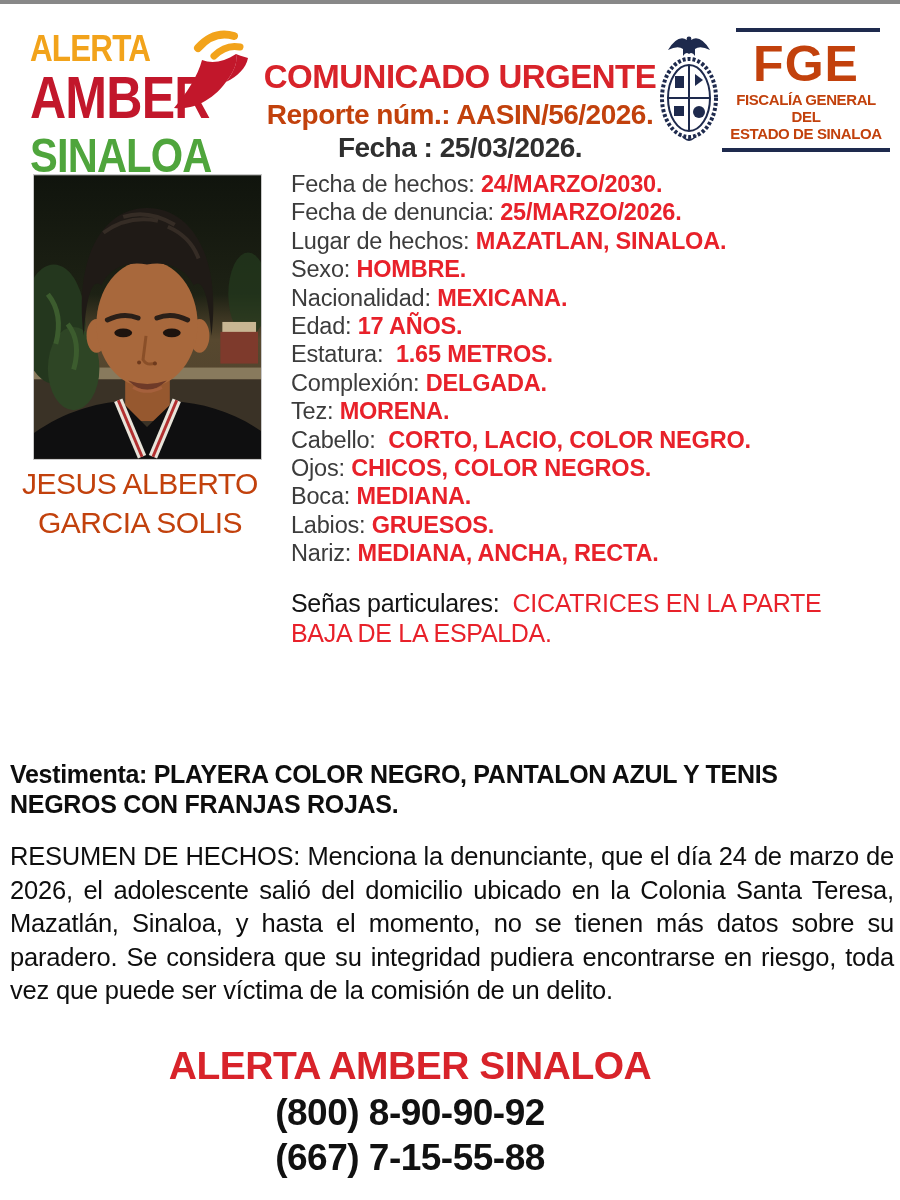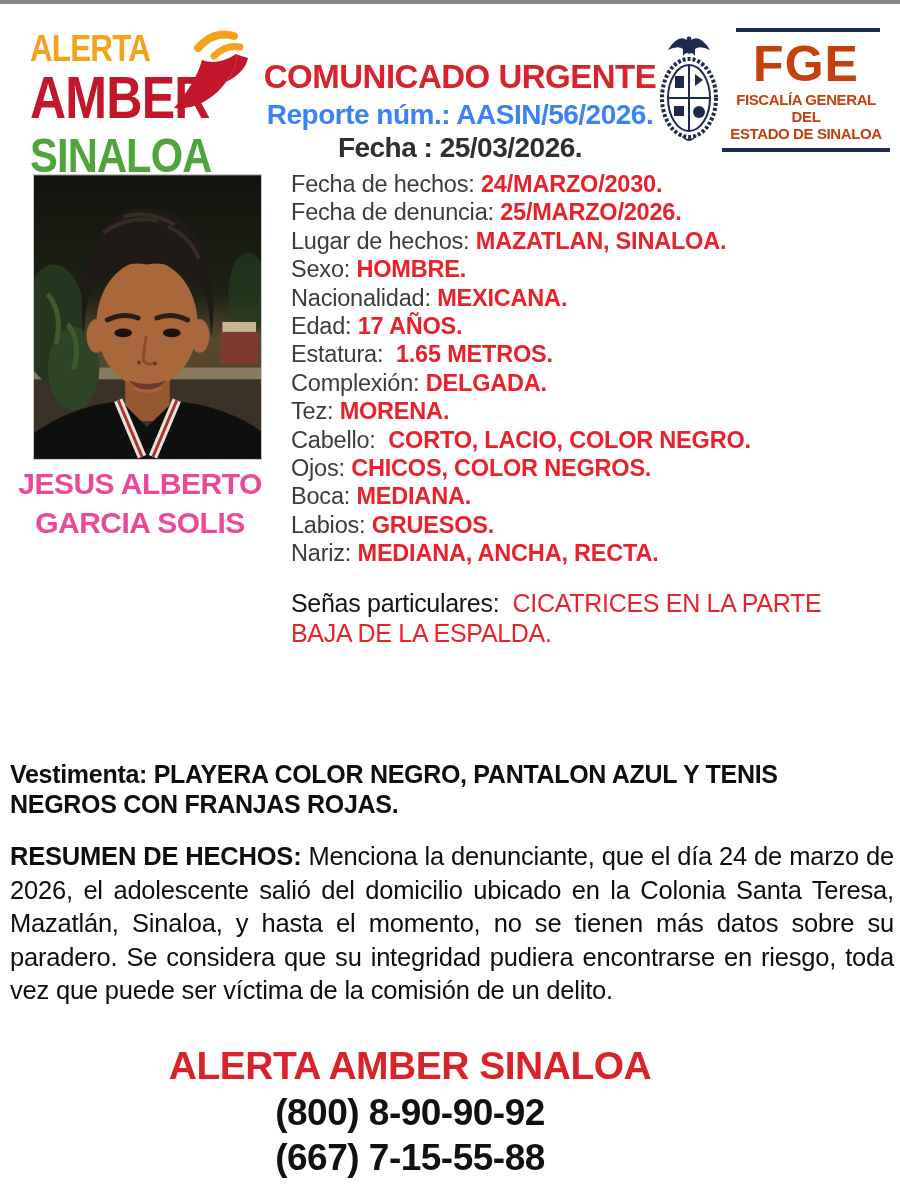--- a/index.html
+++ b/index.html
@@ -12,55 +12,55 @@
     font-weight:800; transform:scaleX(0.85); transform-origin:left top; letter-spacing:-1px; line-height:1;
   }
   .amber-logo .l1 { font-size:37px; color:#F2A31B; }
   .amber-logo .l2 { font-size:59px; color:#C2172B; margin-top:2px; }
   .amber-logo .l3 { font-size:49px; color:#4FA53C; margin-top:3px; }
   .horn { position:absolute; left:138px; top:-2px; }
 
   
   .header-center { position:absolute; left:250px; top:54px; width:420px; text-align:center; }
   .header-center .title { font-size:33px; font-weight:800; color:#D8232A; letter-spacing:-0.5px; }
-  .header-center .report { font-size:28px; font-weight:800; color:#3b82f6; margin-top:3px; letter-spacing:-0.5px; }
+  .header-center .report { font-size:28px; font-weight:800; color:#c2410c; margin-top:3px; letter-spacing:-0.5px; }
   .header-center .hdate  { font-size:28px; font-weight:800; color:#2F2F2F; margin-top:1px; letter-spacing:-0.5px; }
 
   
   .fge-emblem { position:absolute; left:658px; top:26px; }
   .fge-block { position:absolute; left:722px; top:24px; width:168px; text-align:center; color:#c2410c; }
   .fge-rule { height:4px; background:#1E2A4D; }
   .fge-rule.top { margin:0 10px 0 14px; }
   .fge-rule.bottom { margin-top:6px; }
   .fge-acronym { font-size:50px; font-weight:800; line-height:1.05; letter-spacing:1px; margin-top:6px; }
   .fge-sub { font-size:15px; font-weight:800; line-height:1.15; letter-spacing:-0.4px; }
 
   
   .photo { position:absolute; left:33px; top:170px; width:229px; height:286px; border:1px solid #c9c9c9; }
   .person-name { position:absolute; left:15px; top:460px; width:250px; text-align:center;
-                 color:#ec4899; font-weight:700; font-size:30px; line-height:39px; letter-spacing:-0.5px; }
+                 color:#c2410c; font-weight:400; font-size:30px; line-height:39px; letter-spacing:-0.5px; }
 
   
   .details { position:absolute; left:291px; top:166px; width:600px; }
   .detail-line { font-size:23.5px; line-height:28.4px; color:#3C3C3C; white-space:pre; letter-spacing:-0.2px; }
   .detail-line .dv { color:#E8212A; font-weight:800; }
 
   
   .senas { position:absolute; left:291px; top:584px; width:565px;
            font-size:25px; line-height:30px; font-weight:400; color:#141414; white-space:pre-wrap; letter-spacing:-0.3px; }
   .senas .dv { color:#E8212A; }
 
   
   .vestimenta { position:absolute; left:10px; top:756px; width:872px;
                 font-size:25px; line-height:29.5px; font-weight:800; color:#0E0E0E; white-space:pre-wrap; letter-spacing:-0.3px; }
 
   
   .resumen { position:absolute; left:10px; top:836px; width:884px;
              font-size:25.5px; line-height:33.5px; color:#0E0E0E; text-align:justify; letter-spacing:-0.2px; }
-  .resumen .lbl { font-weight:700; }
+  .resumen .lbl { font-weight:400; }
 
   
   .footer { position:absolute; left:0; top:1040px; width:820px; text-align:center; }
   .footer .ftitle { font-size:39px; font-weight:800; color:#D8232A; letter-spacing:-0.5px; }
   .footer .phone { font-size:37px; font-weight:800; color:#111111; line-height:40px; margin-top:5px; letter-spacing:-0.5px; }
 </style>
 </head>
 <body>
 
 <div class="poster">

